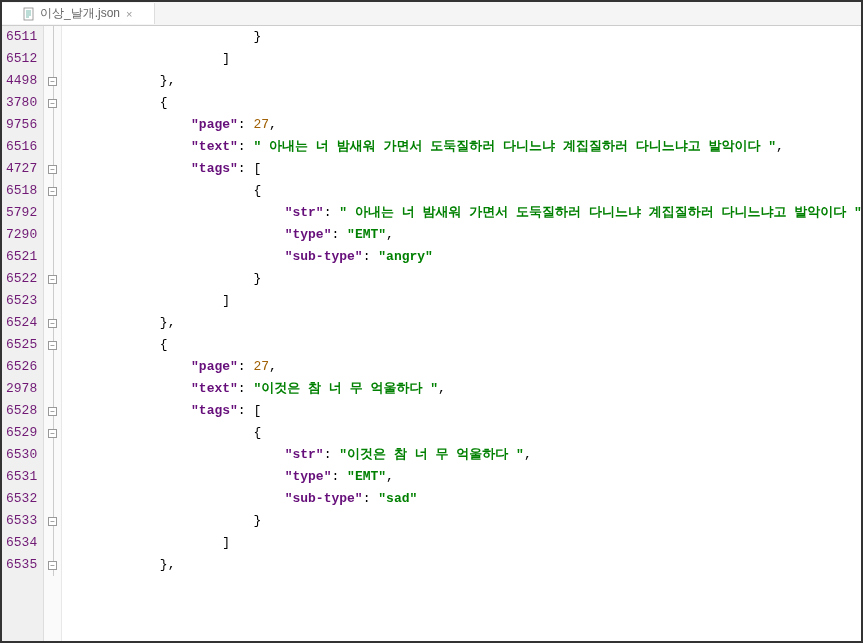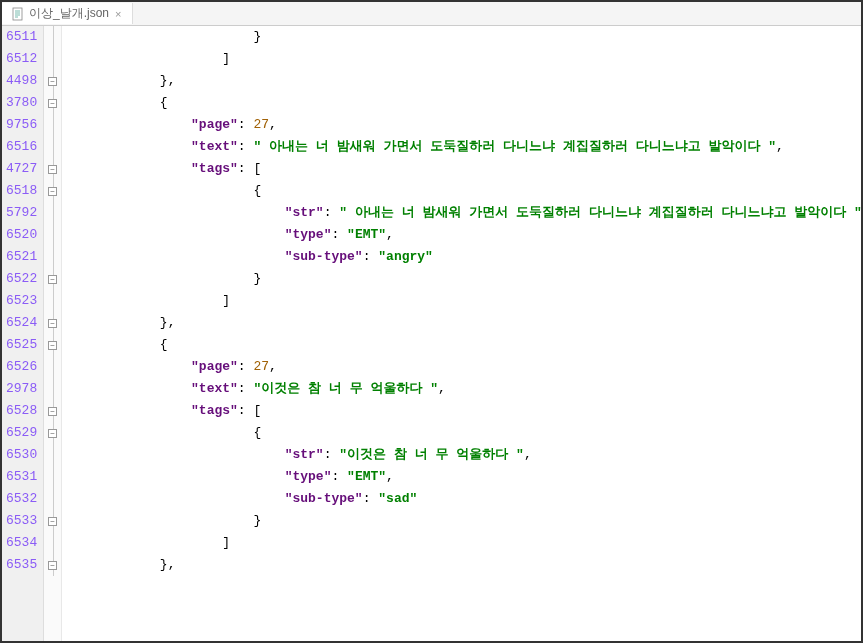--- a/index.html
+++ b/index.html
@@ -36,21 +36,21 @@
       display: flex;
       background: #f5f5f5;
       border-bottom: 1px solid #ccc;
       height: 24px;
       align-items: center;
     }
     
     .tab {
       display: flex;
       align-items: center;
-      padding: 2px 9px;
+      padding: 2px 20px;
       background: #fff;
       border-right: 1px solid #ddd;
       font-size: 12px;
       color: #666;
       gap: 4px;
     }
     
     .tab-icon {
       width: 14px;
       height: 14px;
@@ -70,21 +70,21 @@
       display: flex;
       flex: 1;
       overflow: hidden;
       font-family: Consolas, "Courier New", monospace;
       font-size: 13px;
       line-height: 22px;
     }
     
     .gutter {
       background: #f0f0f0;
-      color: #8b5cf6;
+      color: #701a75;
       text-align: right;
       padding: 0 6px 0 4px;
       border-right: 1px solid #ddd;
       user-select: none;
       min-width: 42px;
     }
     
     .gutter .line-num {
       height: 22px;
     }
@@ -177,21 +177,21 @@
     <div class="gutter" id="gutter">
         <div class="line-num">6511</div>
         <div class="line-num">6512</div>
         <div class="line-num">4498</div>
         <div class="line-num">3780</div>
         <div class="line-num">9756</div>
         <div class="line-num">6516</div>
         <div class="line-num">4727</div>
         <div class="line-num">6518</div>
         <div class="line-num">5792</div>
-        <div class="line-num">6520</div>
+        <div class="line-num">7290</div>
         <div class="line-num">6521</div>
         <div class="line-num">6522</div>
         <div class="line-num">6523</div>
         <div class="line-num">6524</div>
         <div class="line-num">6525</div>
         <div class="line-num">6526</div>
         <div class="line-num">2978</div>
         <div class="line-num">6528</div>
         <div class="line-num">6529</div>
         <div class="line-num">6530</div>

